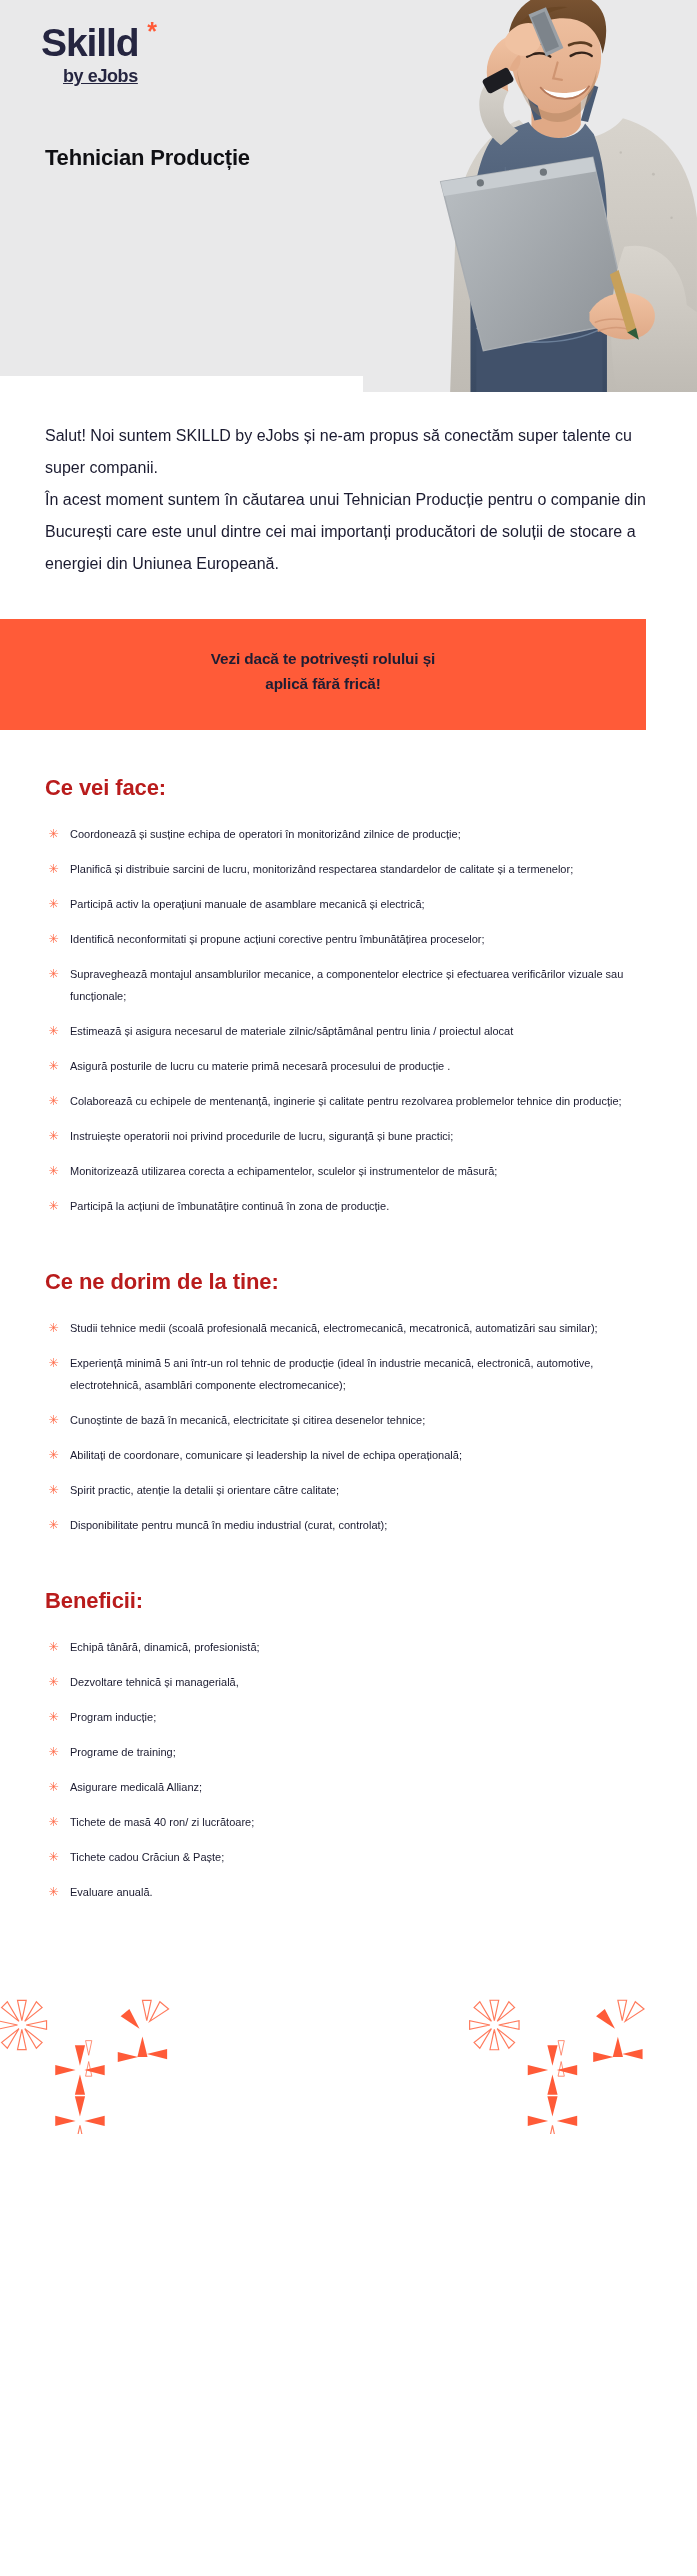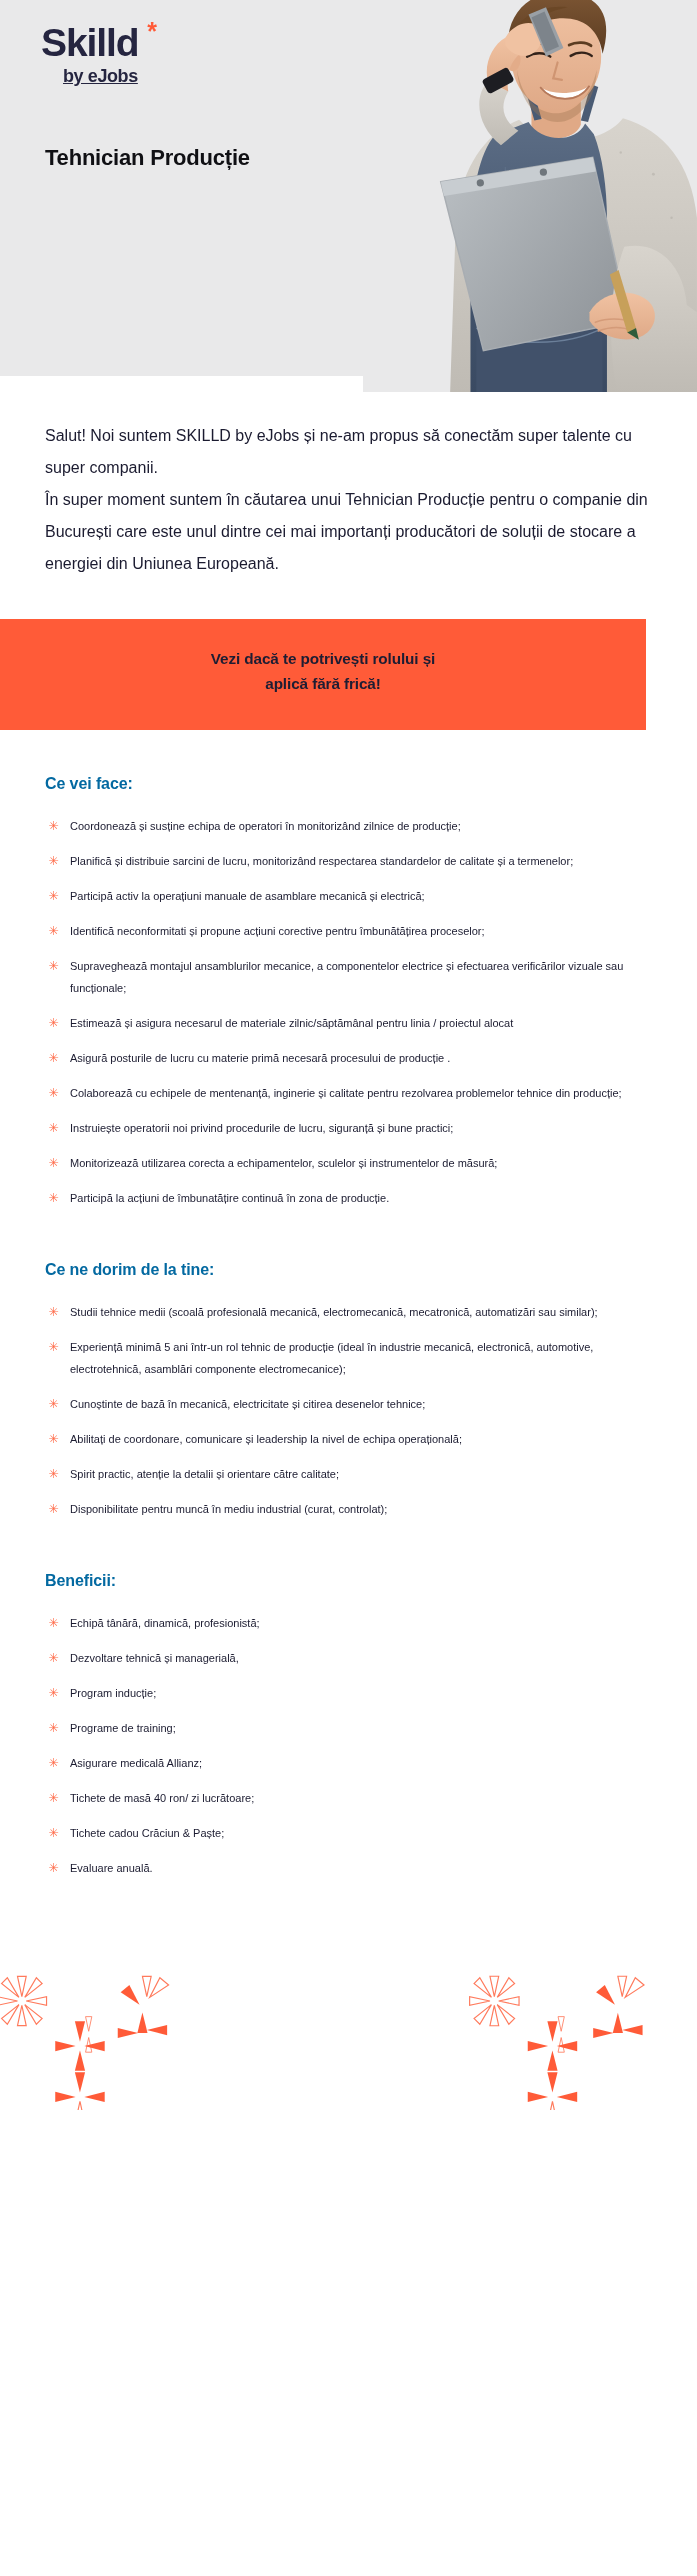--- a/index.html
+++ b/index.html
@@ -121,23 +121,23 @@
     letter-spacing: -0.1px;
   }
 
   
   .section {
     padding: 0 45px;
   }
   .section-first { padding-top: 45px; }
 
   h2.section-title {
-    font-size: 16px;
-    font-weight: bold;
-    color: #0369a1;
+    font-size: 22px;
+    font-weight: bold;
+    color: #b91c1c;
     letter-spacing: -0.1px;
     margin-bottom: 22px;
   }
 
   .section-gap { height: 39px; }
 
   ul.bullets {
     list-style: none;
   }
   ul.bullets li {
@@ -292,21 +292,21 @@
       <path d="M340 378 L352 372 L376 452 L364 458 Z" fill="#c7a05a"></path>
       <path d="M364 458 L376 452 L380 468 Z" fill="#2f5c3a"></path>
     </svg>
   </div>
 </div>
 
 <div class="content">
 
   <div class="intro">
     <p>Salut! Noi suntem SKILLD by eJobs și ne-am propus să conectăm super talente cu super companii.</p>
-    <p>În super moment suntem în căutarea unui Tehnician Producție pentru o companie din București care este unul dintre cei mai importanți producători de soluții de stocare a energiei din Uniunea Europeană.</p>
+    <p>În acest moment suntem în căutarea unui Tehnician Producție pentru o companie din București care este unul dintre cei mai importanți producători de soluții de stocare a energiei din Uniunea Europeană.</p>
   </div>
 
   <div class="cta-band">
     <div class="cta-line">Vezi dacă te potrivești rolului și</div>
     <div class="cta-line">aplică fără frică!</div>
   </div>
 
   <div class="section section-first">
     <h2 class="section-title">Ce vei face:</h2>
     <ul class="bullets">

